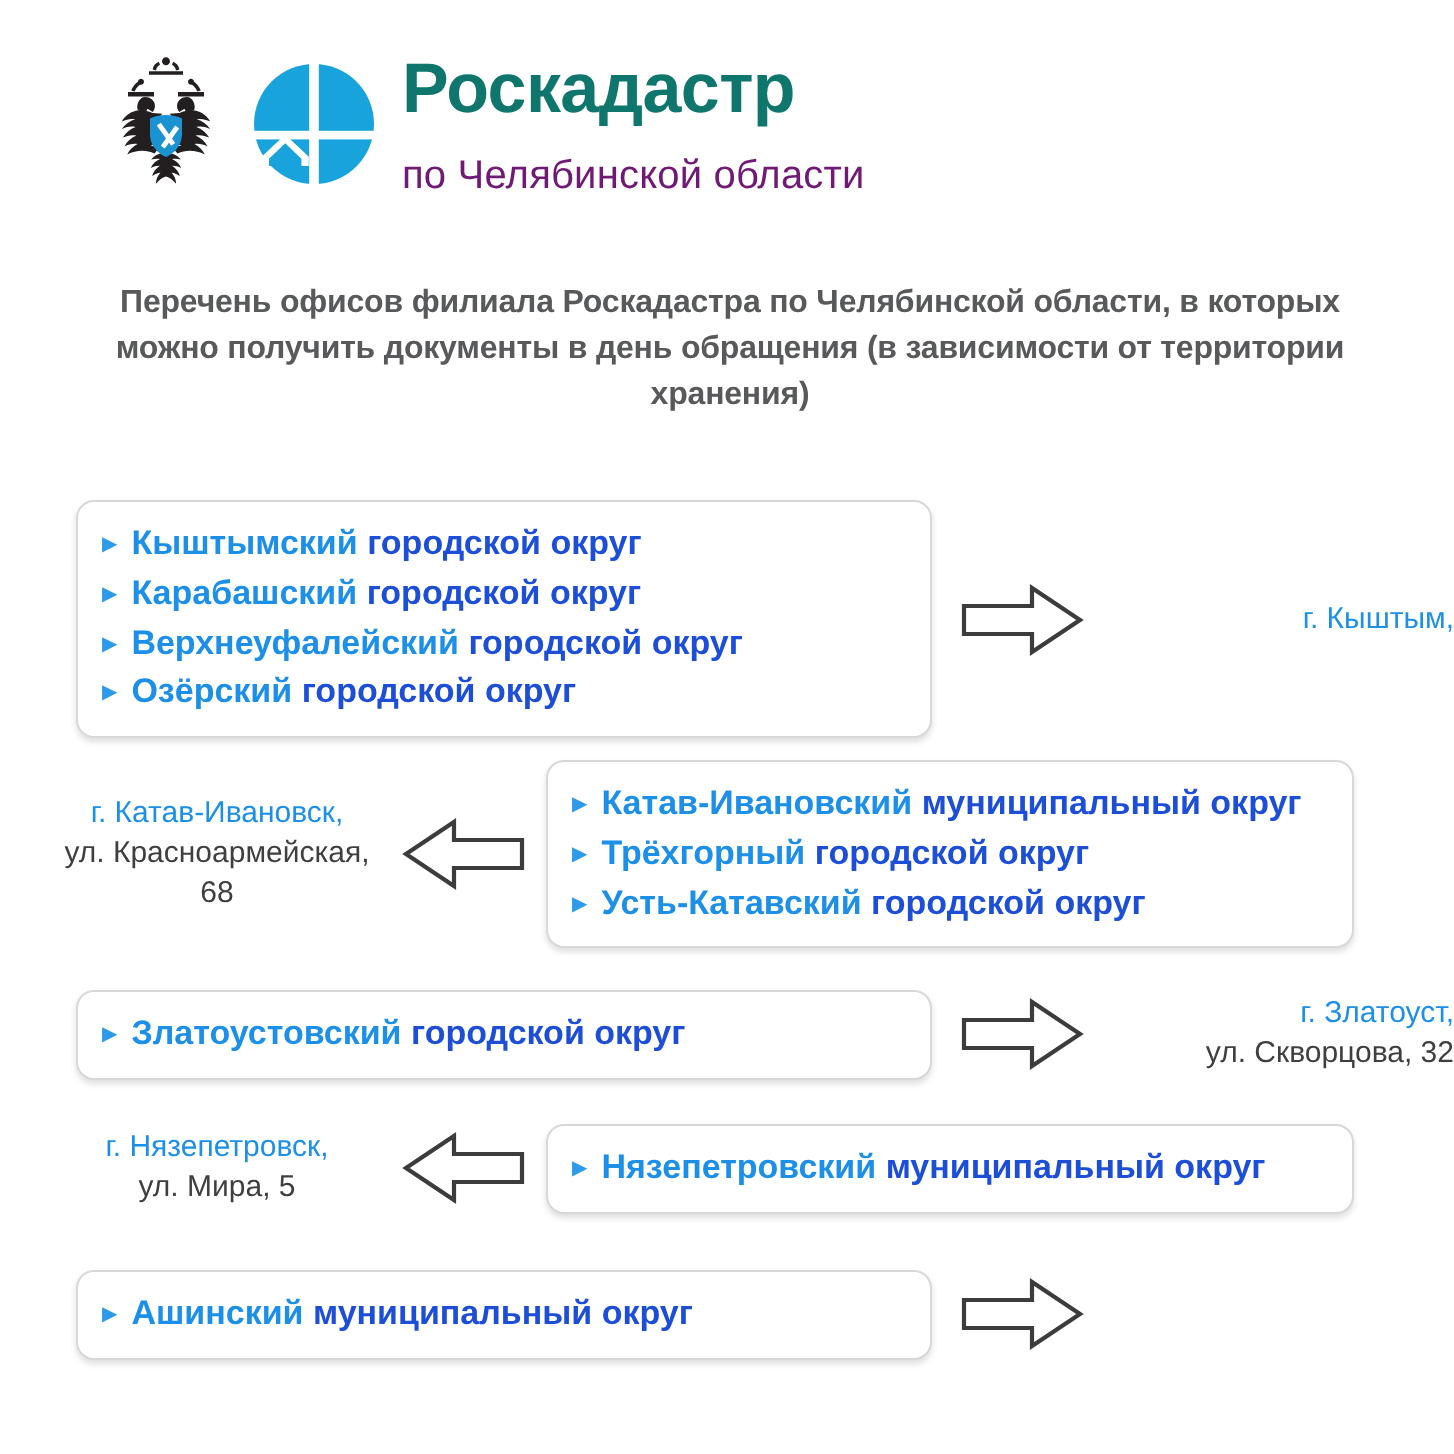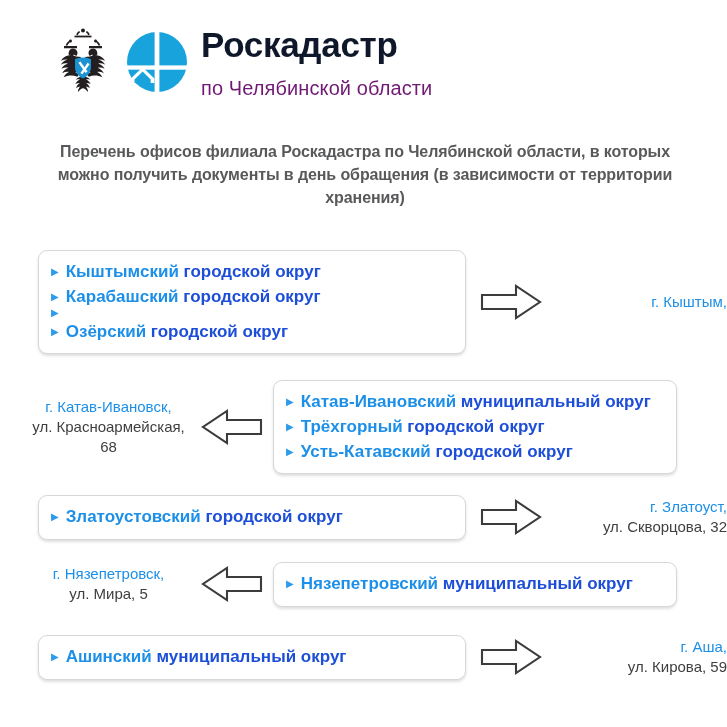--- a/index.html
+++ b/index.html
@@ -17,21 +17,21 @@
     position:absolute;left:0;top:0;width:727px;height:118px;
   }
   .logo-row{
     position:absolute;left:52px;top:26px;
     display:flex;align-items:center;
   }
   .emblem{width:62px;height:72px;flex:0 0 auto;margin-right:12px;}
   .mark{width:62px;height:62px;flex:0 0 auto;margin-right:13px;}
   .wordmark{display:flex;flex-direction:column;justify-content:center;}
   .word-main{
-    font-size:35px;font-weight:bold;color:#0f172a;
+    font-size:35px;font-weight:bold;color:#0f766e;
     letter-spacing:-0.3px;line-height:1.0;
   }
   .word-sub{
     font-size:20px;color:#701a75;line-height:1.0;margin-top:16px;
     letter-spacing:0.1px;
   }
 
   
   .title{
     position:absolute;left:50px;top:140px;width:630px;
@@ -131,20 +131,21 @@
       <div class="li">
         <span class="bullet">▶</span>
         <span><span class="hl">Кыштымский</span>&nbsp;<span class="rest">городской округ</span></span>
       </div>
       <div class="li">
         <span class="bullet">▶</span>
         <span><span class="hl">Карабашский</span>&nbsp;<span class="rest">городской округ</span></span>
       </div>
       <div class="li">
         <span class="bullet">▶</span>
+        <span><span class="hl">Верхнеуфалейский</span>&nbsp;<span class="rest">городской округ</span></span>
       </div>
       <div class="li">
         <span class="bullet">▶</span>
         <span><span class="hl">Озёрский</span>&nbsp;<span class="rest">городской округ</span></span>
       </div>
     </div>
     <svg class="arrow" width="62" height="38" viewBox="0 0 62 38" style="margin-left:14px;">
       <path d="M2 12 H36 V3 L60 19 L36 35 V26 H2 Z" fill="#ffffff" stroke="#3c3c3c" stroke-width="2.1" stroke-linejoin="miter"></path>
     </svg>
     <div class="addr right" style="margin-left:12px;width:173px;">
@@ -211,19 +212,15 @@
   <div class="row" style="left:38px;top:635px;">
     <div class="box" style="width:428px;">
       <div class="li">
         <span class="bullet">▶</span>
         <span><span class="hl">Ашинский</span>&nbsp;<span class="rest">муниципальный округ</span></span>
       </div>
     </div>
     <svg class="arrow" width="62" height="38" viewBox="0 0 62 38" style="margin-left:14px;">
       <path d="M2 12 H36 V3 L60 19 L36 35 V26 H2 Z" fill="#ffffff" stroke="#3c3c3c" stroke-width="2.1" stroke-linejoin="miter"></path>
     </svg>
-    <div class="addr right" style="margin-left:12px;width:173px;">
-      <span class="city">г. Аша,</span>
-      <span class="street">ул. Кирова, 59</span>
-    </div>
   </div>
 
 </div>
 
 </body></html>

